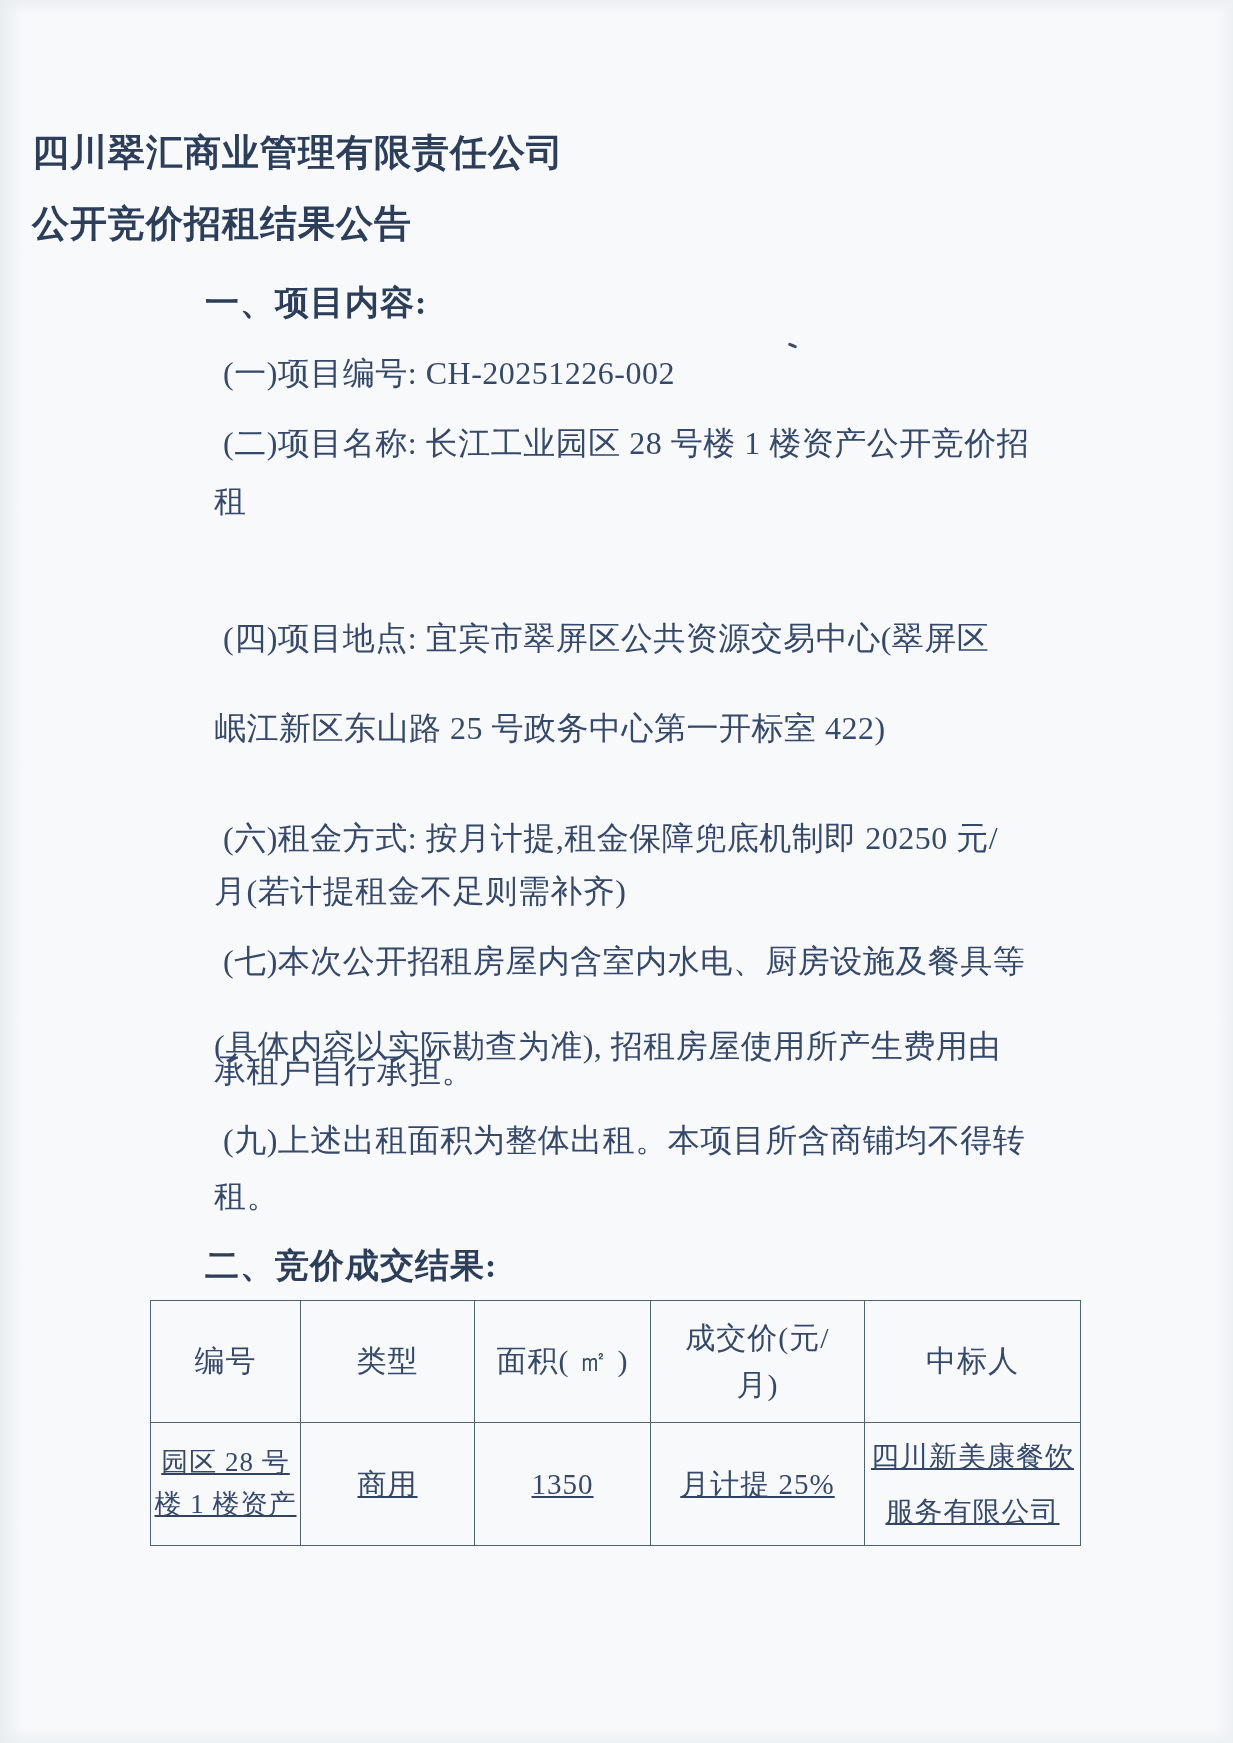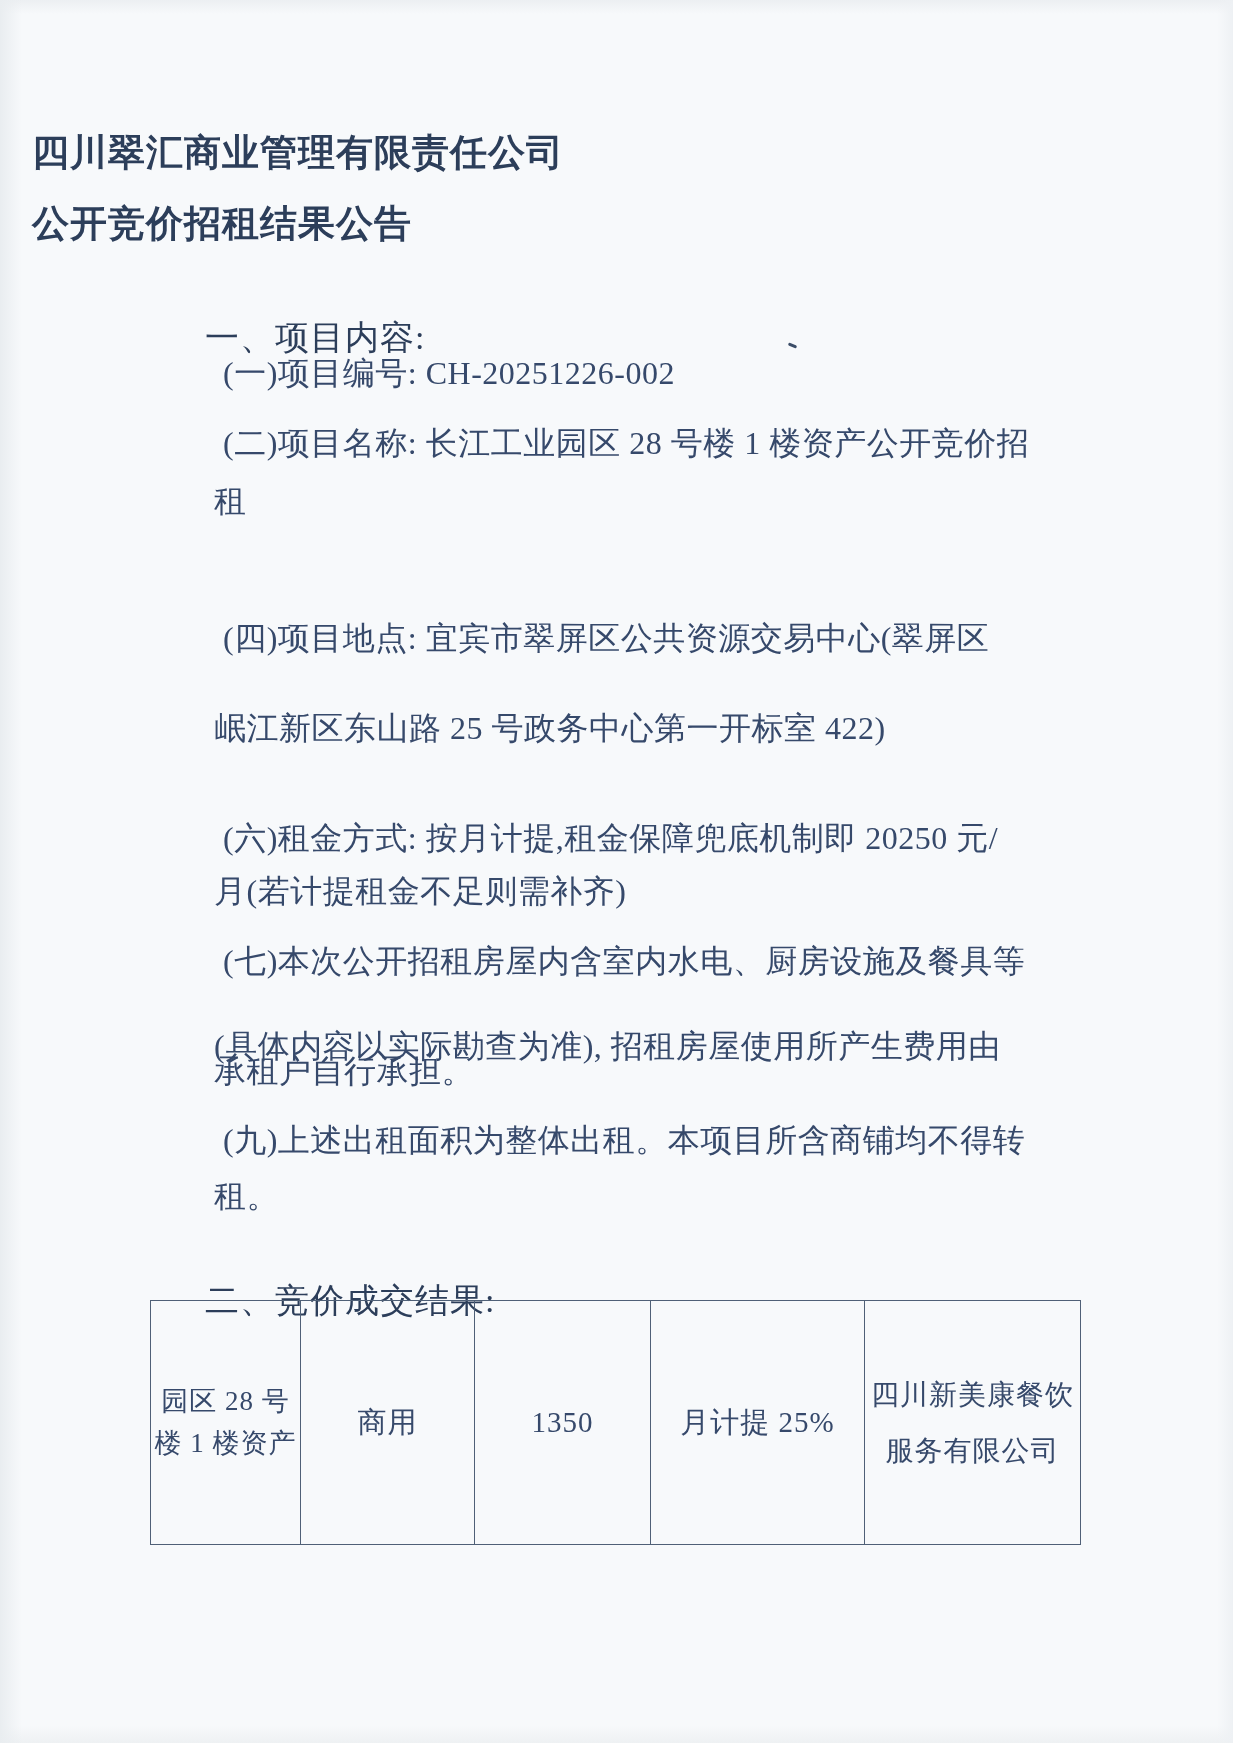--- a/index.html
+++ b/index.html
@@ -23,25 +23,24 @@
     position:absolute;left:0;width:100%;
     text-align:left;
     font-size:37px;font-weight:700;
     letter-spacing:1px;
     color:#2c3e5a;
     white-space:nowrap;
     padding-left:32px;
   }
   .sec-head{
     position:absolute;left:205px;
-    font-size:34px;font-weight:400;
+    font-size:34px;font-weight:700;
     color:#2c3e5a;
     letter-spacing:1px;
     white-space:nowrap;
-    margin-top:35px;
   }
   .line{
     position:absolute;left:223px;
     font-size:32px;
     letter-spacing:.5px;
     color:#36496b;
     white-space:nowrap;
   }
   .line.wrap{left:214px;}
   .artifact{
@@ -61,21 +60,21 @@
     border:1.6px solid #4f6077;
     text-align:center;vertical-align:middle;
     color:#36496b;
     padding:0;
   }
   .th-cell{font-size:30px;letter-spacing:1px;}
   .td-cell{font-size:29px;letter-spacing:1px;}
   .cell-line{display:block;line-height:1.55;}
   .cell-line.gap{margin-top:12px;}
   .c1{width:149px;} .c2{width:173px;} .c3{width:175px;} .c4{width:213px;} .c5{width:215px;}
-  tr.hdr{height:122px;} tr.bdy{height:123px;}
+  tr.hdr{height:122px;} tr.bdy{height:123px;text-decoration:underline;}
 </style>
 </head>
 <body>
 
 <div class="page">
 
   <div class="title" style="top:128px">四川翠汇商业管理有限责任公司</div>
   <div class="title" style="top:199px">公开竞价招租结果公告</div>
 
   <div class="sec-head" style="top:280px">一、项目内容:</div>
@@ -98,20 +97,38 @@
   <div class="line wrap" style="top:1025px">(具体内容以实际勘查为准), 招租房屋使用所产生费用由</div>
   <div class="line wrap" style="top:1050px">承租户自行承担。</div>
 
   <div class="line" style="top:1119px">(九)上述出租面积为整体出租。本项目所含商铺均不得转</div>
   <div class="line wrap" style="top:1175px">租。</div>
 
   <div class="sec-head" style="top:1243px">二、竞价成交结果:</div>
 
   <table class="results">
     <tbody>
+        <tr class="hdr">
+      <td class="th-cell c1">
+        <span class="cell-line">编号</span>
+      </td>
+      <td class="th-cell c2">
+        <span class="cell-line">类型</span>
+      </td>
+      <td class="th-cell c3">
+        <span class="cell-line">面积( ㎡ )</span>
+      </td>
+      <td class="th-cell c4">
+        <span class="cell-line">成交价(元/</span>
+        <span class="cell-line">月)</span>
+      </td>
+      <td class="th-cell c5">
+        <span class="cell-line">中标人</span>
+      </td>
+    </tr>
     <tr class="bdy">
       <td class="td-cell c1" style="font-size:27px">
         <span class="cell-line">园区 28 号</span>
         <span class="cell-line">楼 1 楼资产</span>
       </td>
       <td class="td-cell c2">
         <span class="cell-line">商用</span>
       </td>
       <td class="td-cell c3">
         <span class="cell-line">1350</span>

